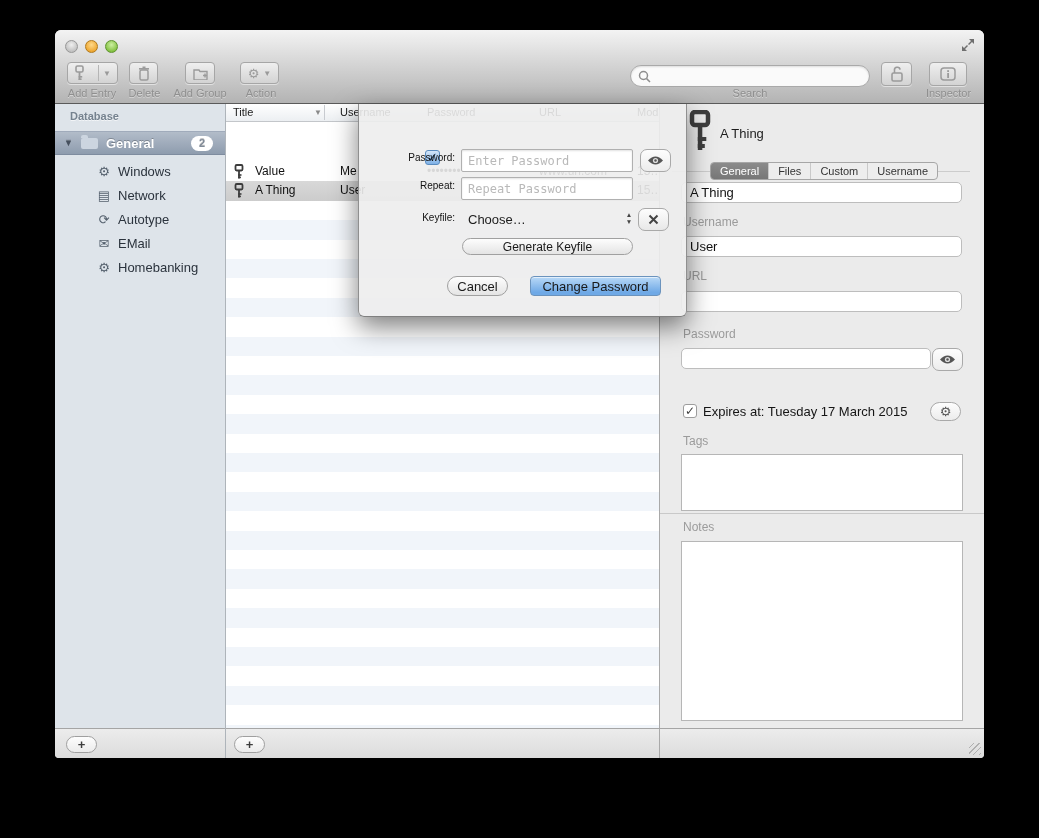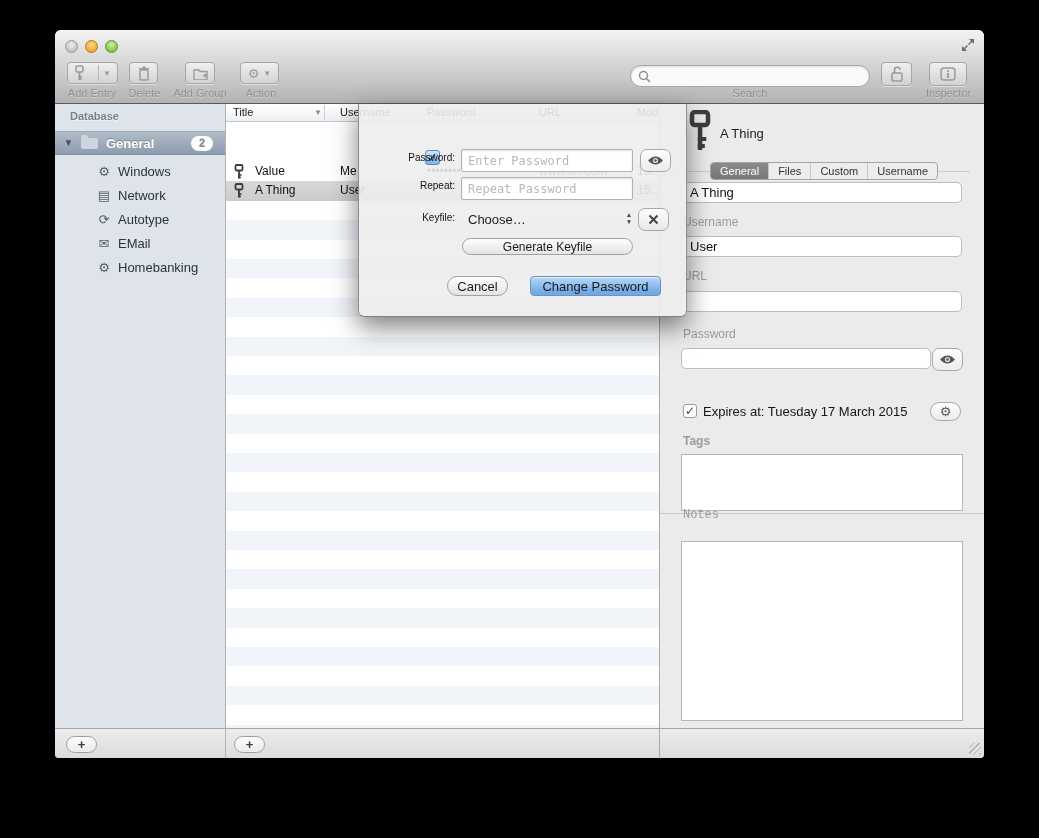--- a/index.html
+++ b/index.html
@@ -310,24 +310,24 @@
             <circle cx="8.5" cy="5.5" r="2.6" fill="#ddd"></circle>
             <circle cx="8.5" cy="5.5" r="1.2" fill="#555"></circle>
           </svg>
     </div>
     <div class="chk" style="left:23px;top:300px;">✓</div>
     <div style="position:absolute;left:43px;top:300px;font-size:13px;color:#151515;">Expires at: Tuesday 17 March 2015</div>
     <div class="oval-sm" style="left:270px;top:298px;">
           <span>⚙</span>
         </div>
 
-    <div class="insp-label" style="top:330px;font-weight:bold;">Tags</div>
+    <div class="insp-label" style="top:330px;">Tags</div>
     <textarea class="area" style="top: 350px; height: 57px;"></textarea>
     <div class="hr" style="top:409px;"></div>
-    <div class="insp-label" style="top:404px;font-family:Liberation Mono, monospace;">Notes</div>
+    <div class="insp-label" style="top:416px;">Notes</div>
     <textarea class="area" style="top: 437px; height: 180px;"></textarea>
   </div>
 
   <div class="sheet">
     <div class="chk-blue">✓</div>
     <div class="sheet-label" style="left:24px;top:48px;">Password:</div>
     <input class="sheet-field" style="top: 45px;" placeholder="Enter Password">
     <div class="round-sq" style="left:281px;top:45px;">
       <svg width="17" height="11" viewBox="0 0 17 11">
             <path d="M1 5.5 Q8.5 -2.5 16 5.5 Q8.5 13.5 1 5.5 Z" fill="#555"></path>

